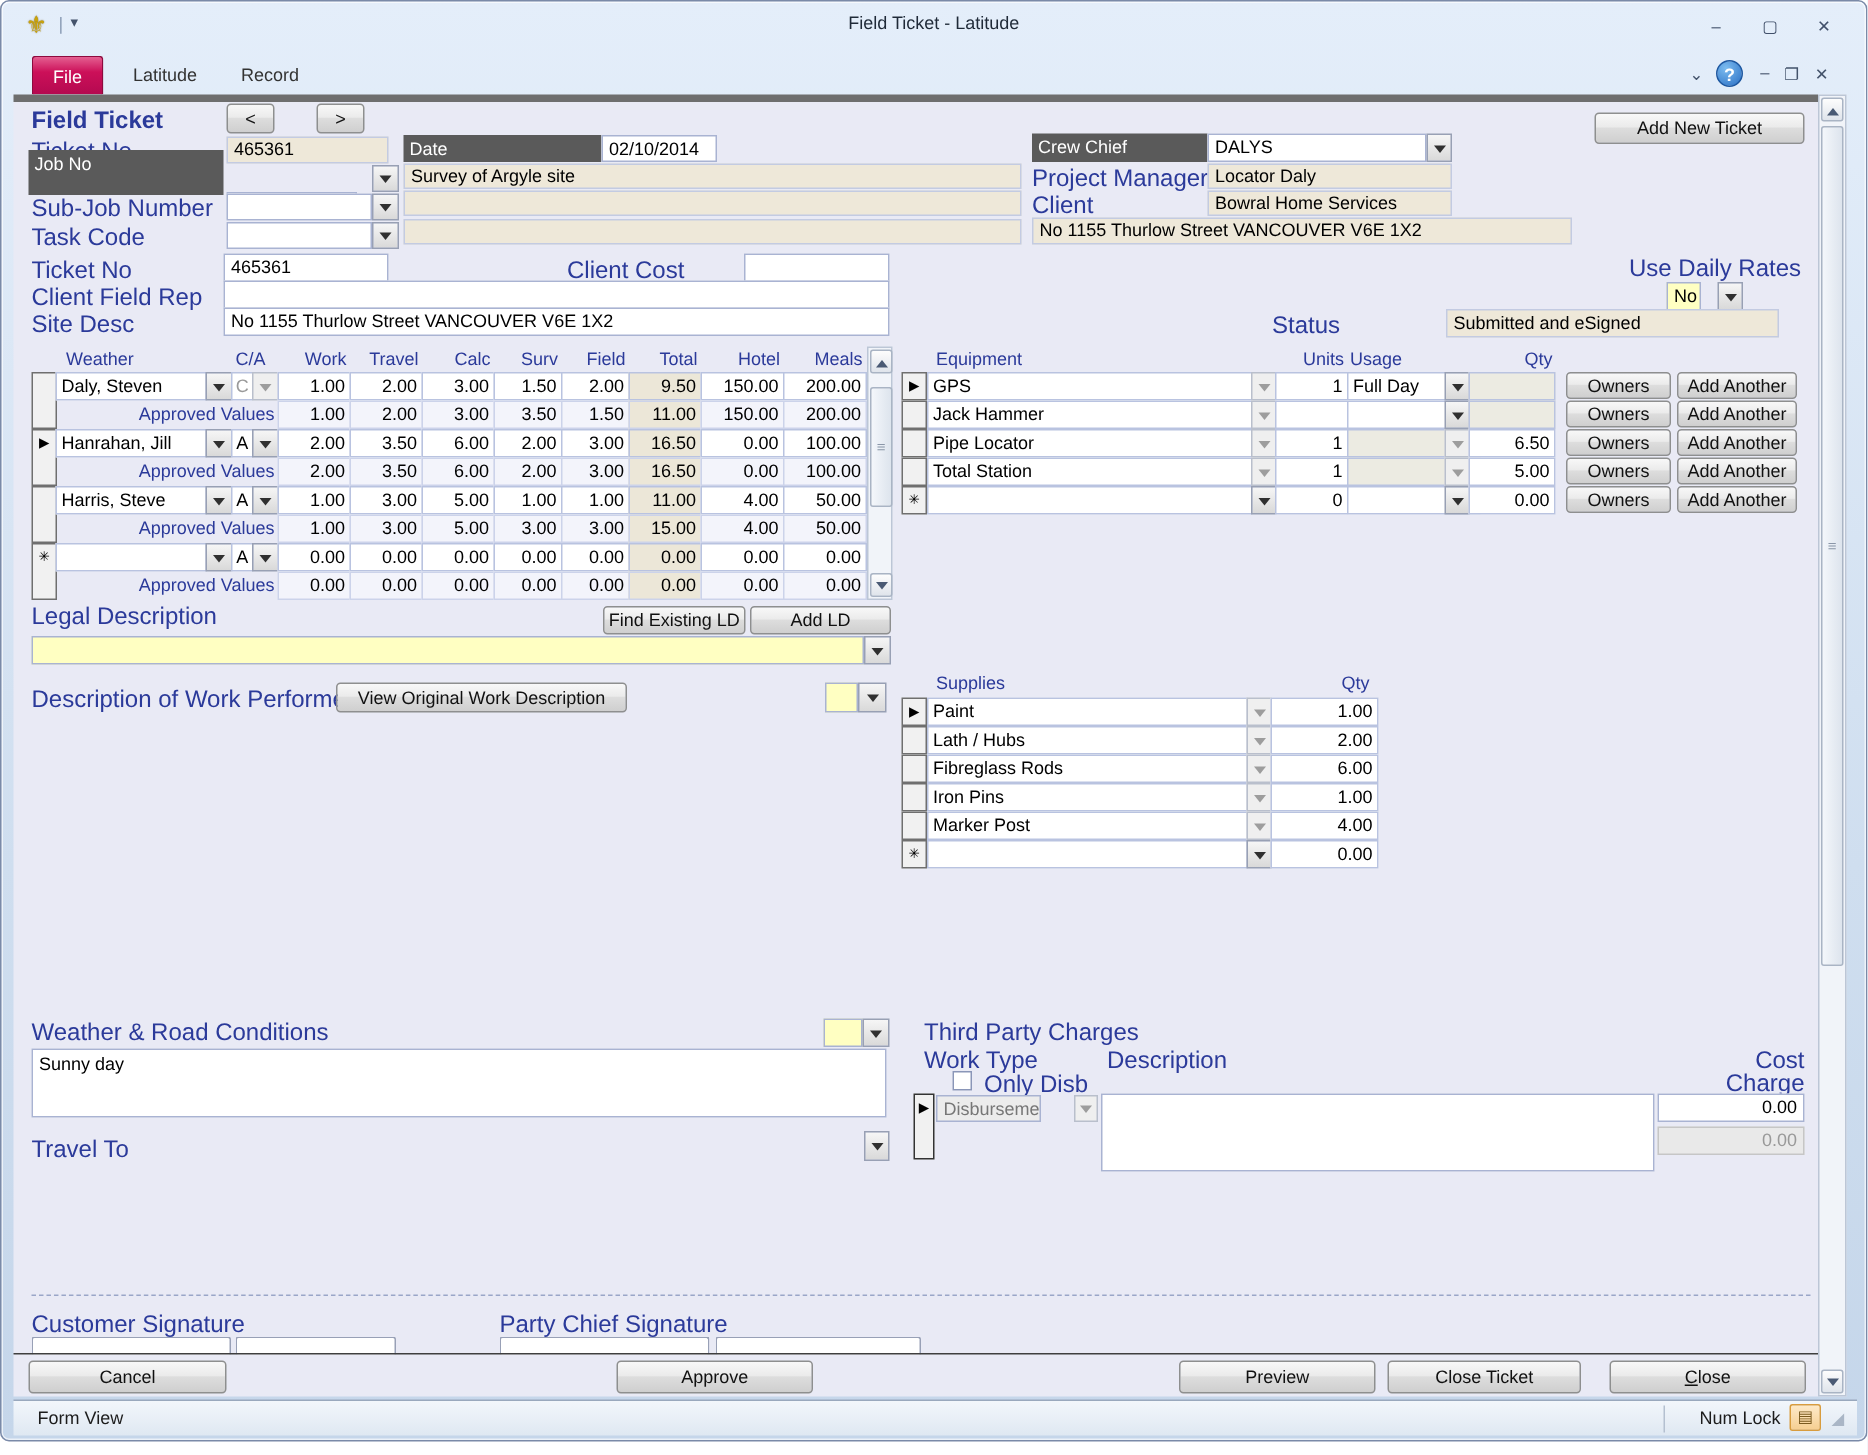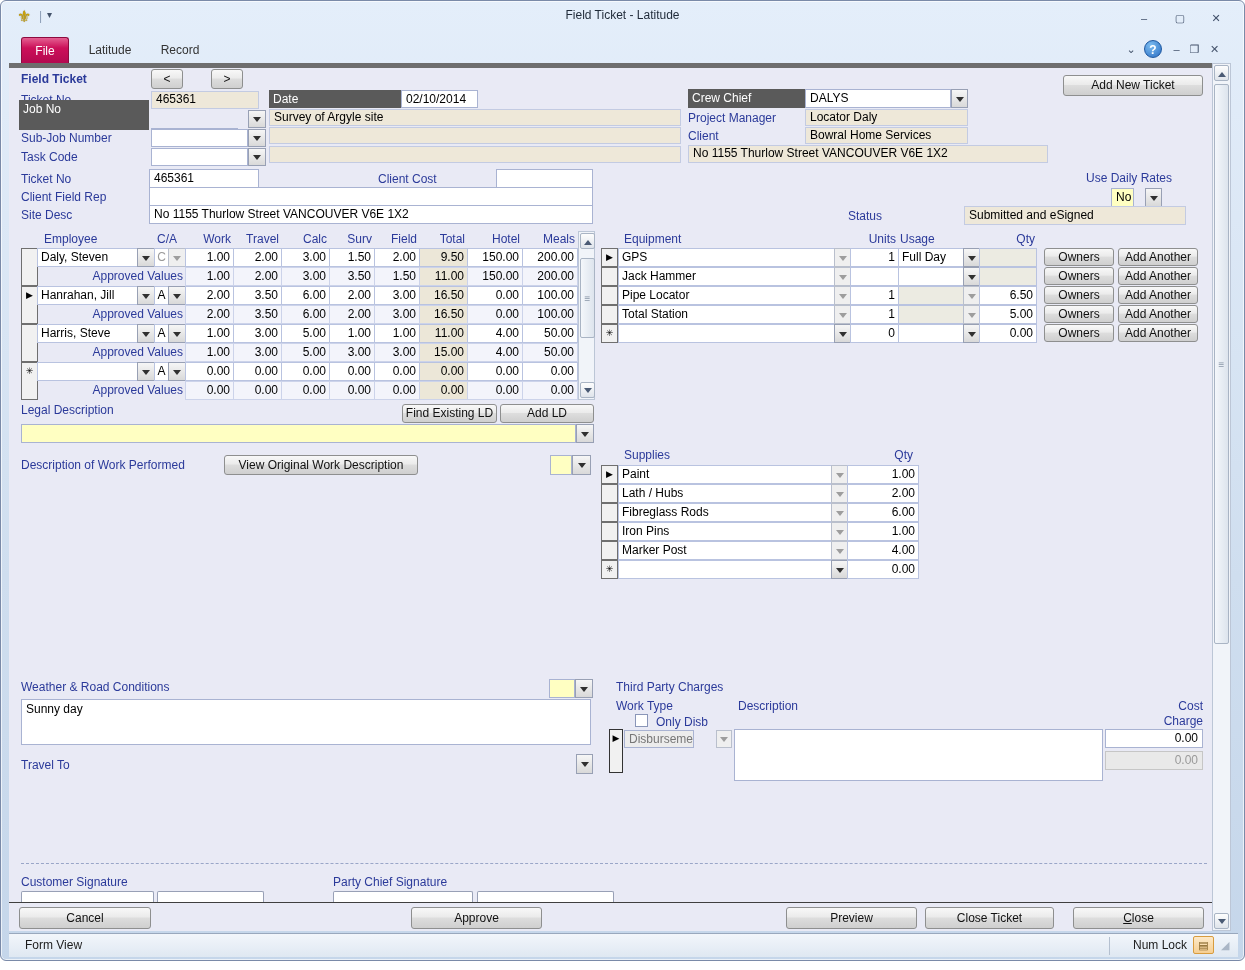--- a/index.html
+++ b/index.html
@@ -9,21 +9,21 @@
 .appicon{position:absolute;left:16px;top:6px;font-size:16px;color:#caa30a;text-shadow:0 0 1px #6b5405}
 .qatsep{position:absolute;left:38px;top:8px;color:#8b9cb5}
 .qatarr{position:absolute;left:46px;top:8px;color:#44536b;font-size:10px}
 .wbtn{position:absolute;top:10px;width:26px;height:16px;text-align:center;line-height:14px;color:#41506a;font-size:11px}
 .tab{position:absolute;top:36px;height:26px;line-height:26px;text-align:center;color:#333;font-size:12px}
 .tabf{background:linear-gradient(#e45f91,#cc1059 40%,#b40950);color:#fff;border-radius:3px 3px 0 0;border:1px solid #8d0a3e;border-bottom:none}
 .rbico{position:absolute;color:#44536b;font-size:11px;text-align:center}
 .help{position:absolute;width:18px;height:18px;border-radius:50%;background:radial-gradient(circle at 35% 28%,#7cbcf0,#2a6fc4);color:#fff;font-weight:bold;text-align:center;line-height:18px;font-size:12px;border:1px solid #1d57a0}
 .darkstrip{position:absolute;left:8px;top:62px;width:1203px;height:5px;background:#6e6e6e}
 .form{position:absolute;left:8px;top:67px;width:1203px;height:863px;background:#e9eaf5}
-.lb{position:absolute;color:#2b3a9a;white-space:nowrap;font-size:12px}
+.lb{position:absolute;color:#2b3a9a;white-space:nowrap;font-size:16px}
 .bold{font-weight:bold}
 .dk{position:absolute;background:#5a5a5a;color:#fff;padding:0 4px;line-height:18px;font-size:12px}
 .ro{position:absolute;background:#eee8d9;border:1px solid #c3cbe2;padding:0 4px;line-height:15px;color:#000;overflow:hidden;white-space:nowrap}
 .in{position:absolute;background:#fff;border:1px solid #a9b3d2;padding:0 4px;line-height:16px;color:#000;overflow:hidden;white-space:nowrap}
 .yl{background:#ffffc2}
 .btn{position:absolute;background:linear-gradient(#f8f8f8,#ebebeb 45%,#dddddd 50%,#cfcfcf);border:1px solid #8e8f8f;border-radius:3px;text-align:center;color:#111;font-size:12px;overflow:hidden;white-space:nowrap}
 .drp{position:absolute;background:linear-gradient(#f6f6f6,#d9d9d9);border:1px solid #98a0b4}
 .drp::after{content:"";position:absolute;left:50%;top:50%;margin:-2px 0 0 -4px;border:4px solid transparent;border-top:5px solid #303030}
 .drp.dis{background:#efefef;border-color:#b9bfcc}
 .drp.dis::after{border-top-color:#9d9d9d}
@@ -124,21 +124,21 @@
   <div class="lb" style="left:20px;top:189px">Client Field Rep</div>
   <div class="in" style="left:148px;top:186px;width:444px;height:19px"></div>
   <div class="lb" style="left:20px;top:207px">Site Desc</div>
   <div class="in" style="left:148px;top:204px;width:444px;height:19px">No 1155 Thurlow Street VANCOUVER V6E 1X2</div>
   <div class="lb" style="left:1085px;top:170px">Use Daily Rates</div>
   <div class="in yl" style="left:1110px;top:187px;width:23px;height:19px">No</div>
   <div class="drp" style="left:1144px;top:187px;width:17px;height:19px"></div>
   <div class="lb" style="left:847px;top:208px">Status</div>
   <div class="ro" style="left:963px;top:205px;width:222px;height:19px;line-height:17px">Submitted and eSigned</div>
 
-  <div class="gh" style="left:43px;top:231px">Employee</div>
+  <div class="gh" style="left:43px;top:231px">Weather</div>
   <div class="gh" style="left:150px;top:231px;width:32px;text-align:center">C/A</div>
   <div class="gh ghn" style="left:184px;top:231px;width:46px">Work</div>
   <div class="gh ghn" style="left:232px;top:231px;width:46px">Travel</div>
   <div class="gh ghn" style="left:280px;top:231px;width:46px">Calc</div>
   <div class="gh ghn" style="left:328px;top:231px;width:43px">Surv</div>
   <div class="gh ghn" style="left:373px;top:231px;width:43px">Field</div>
   <div class="gh ghn" style="left:418px;top:231px;width:46px">Total</div>
   <div class="gh ghn" style="left:466px;top:231px;width:53px">Hotel</div>
   <div class="gh ghn" style="left:521px;top:231px;width:53px">Meals</div>
 

